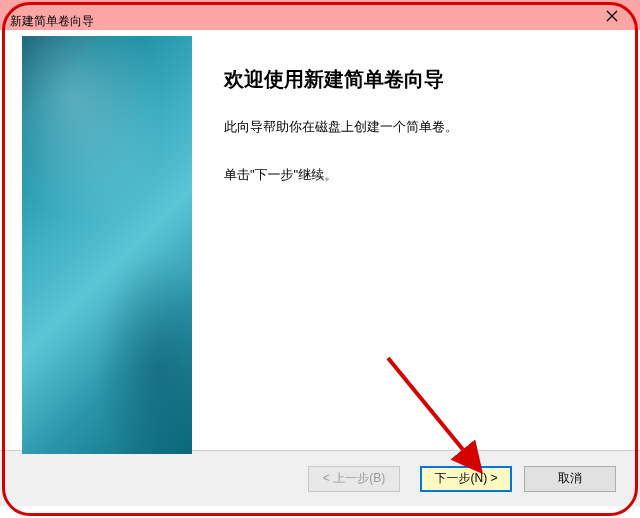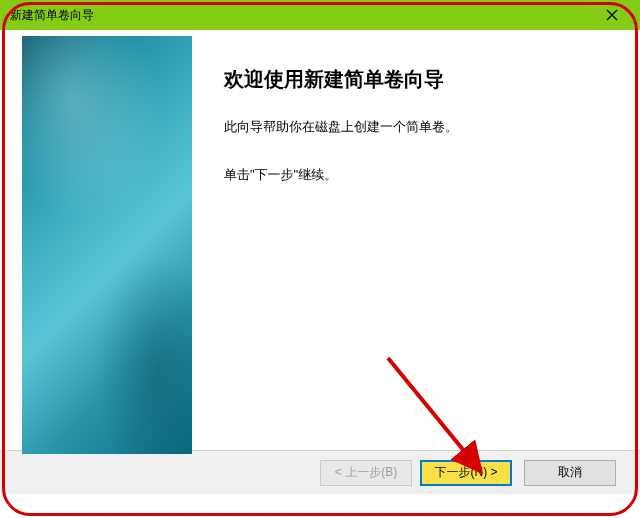--- a/index.html
+++ b/index.html
@@ -22,24 +22,24 @@
       width: 636px;
       height: 514px;
       border: 3px solid #d40000;
       border-radius: 28px;
       pointer-events: none;
       z-index: 100;
     }
     .title-bar {
       height: 30px;
       display: flex;
-      align-items: center;
+      align-items: flex-end;
       justify-content: space-between;
       padding: 0 8px 0 10px;
-      background: #84cc16;
+      background: #fca5a5;
       font-size: 12px;
       color: #000;
     }
     .close-btn {
       width: 40px;
       height: 28px;
       display: flex;
       align-items: center;
       justify-content: center;
       cursor: pointer;
@@ -92,21 +92,21 @@
       margin-bottom: 24px;
     }
     .body-text {
       font-size: 13px;
       margin-bottom: 28px;
       line-height: 1.5;
       margin-top: 16px;
     }
     .button-bar {
       border-top: 1px solid #d0d0d0;
-      height: 44px;
+      height: 56px;
       display: flex;
       align-items: center;
       justify-content: flex-end;
       padding-right: 24px;
       background: #f0f0f0;
       gap: 8px;
     }
     .btn {
       height: 26px;
       min-width: 92px;
@@ -118,21 +118,22 @@
       padding: 0 10px;
     }
     .btn:disabled {
       color: #9a9a9a;
       background: #e8e8e8;
       cursor: default;
       border-color: #c8c8c8;
     }
     .btn.primary {
       border: 2px solid #0078d7;
-      background: #fde047;
+      background: #fef9c3;
+      margin-left: 12px;
     }
     .btn.cancel {
       margin-left: 4px;
     }
     .arrow-annotation {
       position: absolute;
       pointer-events: none;
       z-index: 101;
     }
   </style>

